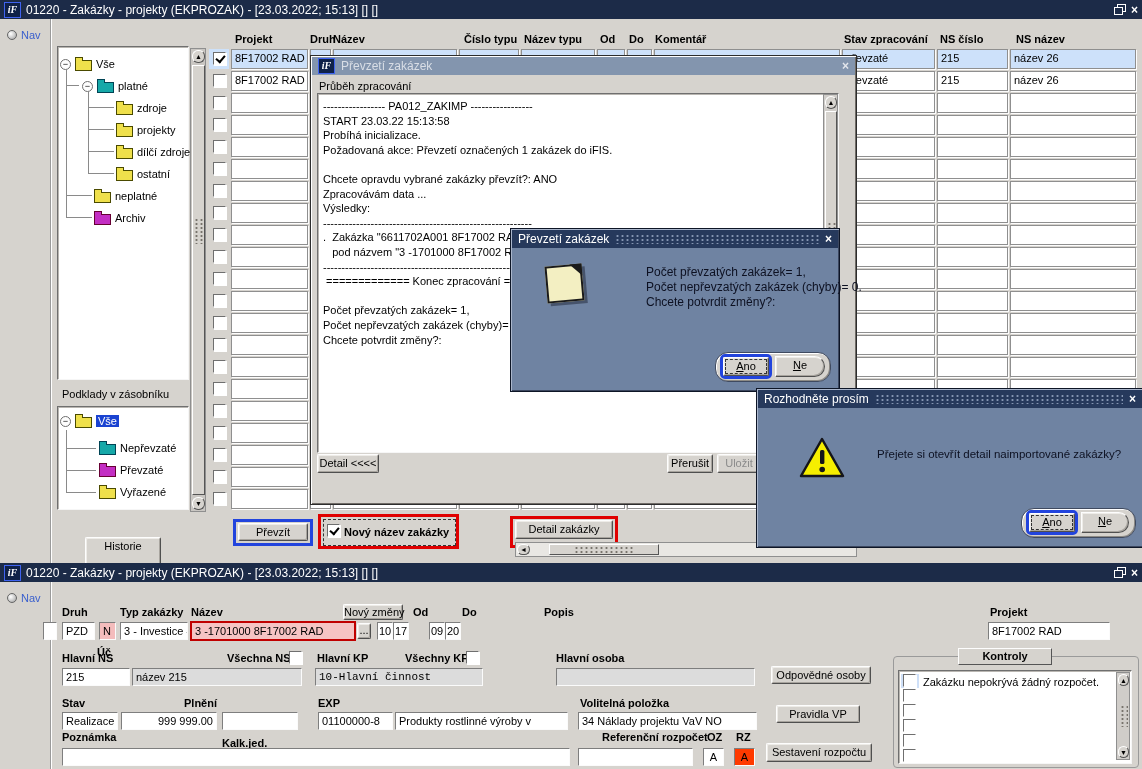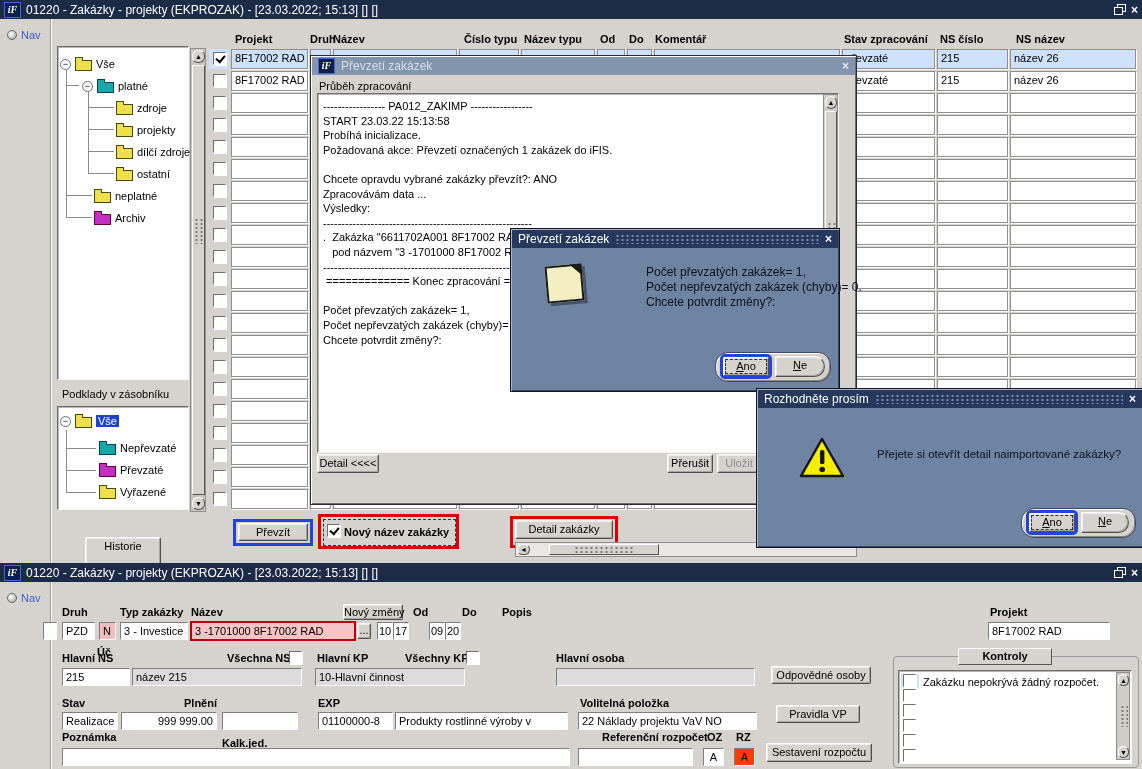--- a/index.html
+++ b/index.html
@@ -597,21 +597,21 @@
   <span class="navlbl" style="left:21px;top:592px;">Nav</span>
   <div class="vline" style="left:50px;top:582px;height:187px;"></div>
 
   <span class="lbl" style="left:62px;top:606px;">Druh</span>
   <span class="lbl" style="left:97px;top:606px;margin-top:40px;">Úč</span>
   <span class="lbl" style="left:120px;top:606px;">Typ zakázky</span>
   <span class="lbl" style="left:191px;top:606px;">Název</span>
   <div class="btn" style="left:343px;top:604px;width:60px;height:16px;padding-top:1px;">Nový změny</div>
   <span class="lbl" style="left:413px;top:606px;">Od</span>
   <span class="lbl" style="left:462px;top:606px;">Do</span>
-  <span class="lbl" style="left:502px;top:606px;">Popis</span>
+  <span class="lbl" style="left:544px;top:606px;">Popis</span>
   <span class="lbl" style="left:990px;top:606px;">Projekt</span>
 
   <div class="fld" style="left:43px;top:622px;width:14px;"></div>
   <div class="fld" style="left:62px;top:622px;width:33px;">PZD</div>
   <div class="fld pink" style="left:99px;top:622px;width:17px;">N</div>
   <div class="fld" style="left:120px;top:622px;width:68px;">3 - Investice - p</div>
   <div class="fld redbrd" style="left:190px;top:621px;width:166px;height:20px;">3 -1701000 8F17002 RAD</div>
   <div class="btn" style="left:357px;top:623px;width:14px;height:16px;padding-top:0;">...</div>
   <div class="fld" style="left:377px;top:622px;width:16px;padding:2px 1px;">10</div>
   <div class="fld" style="left:393px;top:622px;width:16px;padding:2px 1px;">17</div>
@@ -622,36 +622,36 @@
   <span class="lbl" style="left:62px;top:652px;">Hlavní NS</span>
   <span class="lbl" style="left:227px;top:652px;">Všechna NS</span>
   <span class="cb" style="left:289px;top:651px;"></span>
   <span class="lbl" style="left:317px;top:652px;">Hlavní KP</span>
   <span class="lbl" style="left:405px;top:652px;">Všechny KP</span>
   <span class="cb" style="left:466px;top:651px;"></span>
   <span class="lbl" style="left:556px;top:652px;">Hlavní osoba</span>
 
   <div class="fld" style="left:62px;top:668px;width:68px;">215</div>
   <div class="fld gray" style="left:132px;top:668px;width:170px;">název 215</div>
-  <div class="fld gray" style="left:315px;top:668px;width:150px;">10-Hlavní činnost</div>
+  <div class="fld gray" style="left:315px;top:668px;width:168px;font-family:Liberation Mono, monospace;">10-Hlavní činnost</div>
   <div class="fld gray" style="left:556px;top:668px;width:199px;"></div>
   <div class="btn" style="left:771px;top:666px;width:100px;height:18px;">Odpovědné osoby</div>
 
   <span class="lbl" style="left:62px;top:697px;">Stav</span>
   <span class="lbl" style="left:184px;top:697px;">Plnění</span>
   <span class="lbl" style="left:222px;top:737px;">Kalk.jed.</span>
   <span class="lbl" style="left:318px;top:697px;">EXP</span>
   <span class="lbl" style="left:580px;top:697px;">Volitelná položka</span>
 
   <div class="fld" style="left:62px;top:712px;width:56px;">Realizace</div>
   <div class="fld right" style="left:121px;top:712px;width:96px;">999 999.00</div>
   <div class="fld" style="left:222px;top:712px;width:76px;"></div>
   <div class="fld" style="left:318px;top:712px;width:75px;">01100000-8</div>
   <div class="fld" style="left:395px;top:712px;width:173px;">Produkty rostlinné výroby v</div>
-  <div class="fld" style="left:578px;top:712px;width:179px;">22 Náklady projektu VaV NO</div>
+  <div class="fld" style="left:578px;top:712px;width:179px;">34 Náklady projektu VaV NO</div>
   <div class="btn" style="left:776px;top:705px;width:84px;height:18px;">Pravidla VP</div>
 
   <span class="lbl" style="left:62px;top:731px;text-align:right;">Poznámka</span>
   <span class="lbl" style="left:578px;top:731px;padding-left:24px;">Referenční rozpočet</span>
   <span class="lbl" style="left:707px;top:731px;">OZ</span>
   <span class="lbl" style="left:736px;top:731px;">RZ</span>
 
   <div class="fld" style="left:62px;top:748px;width:508px;"></div>
   <div class="fld" style="left:578px;top:748px;width:115px;"></div>
   <div class="fld" style="left:703px;top:748px;width:21px;text-align:center;">A</div>

